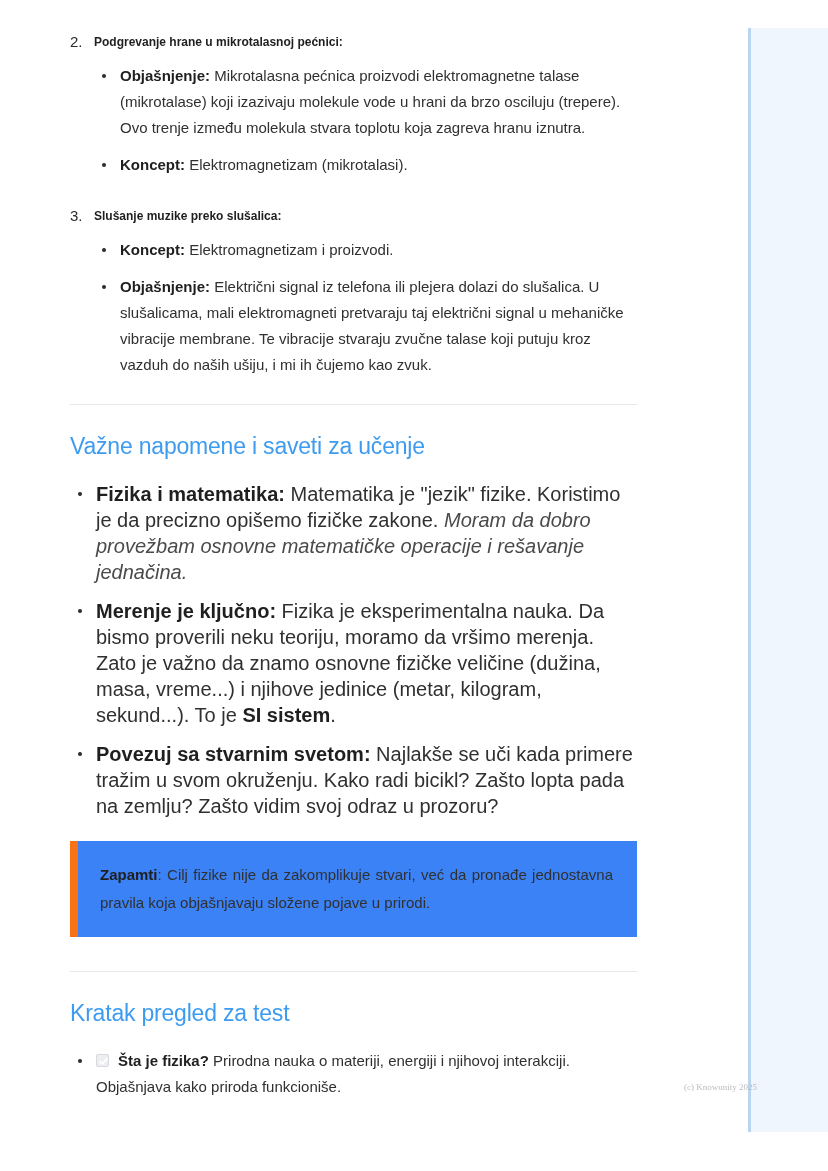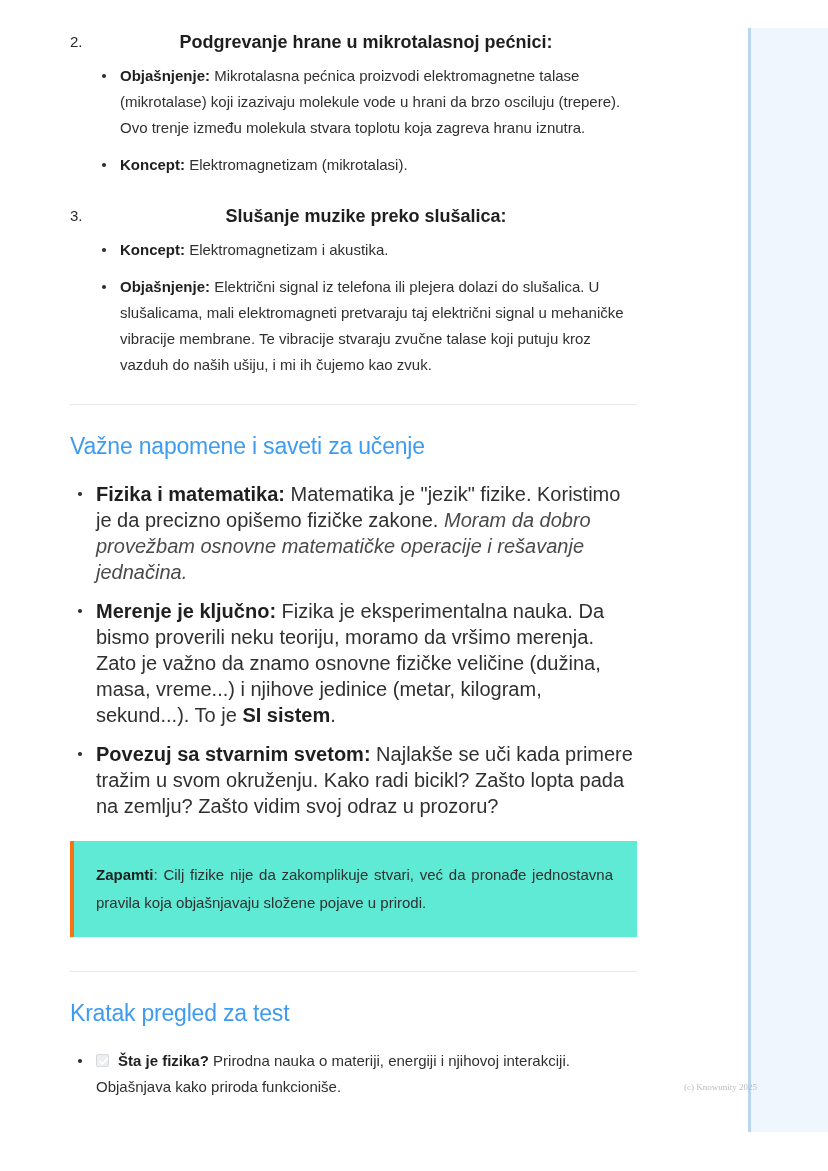--- a/index.html
+++ b/index.html
@@ -55,26 +55,25 @@
   }
   ol.numbered > li > .num {
     position: absolute;
     left: 0;
     top: 0;
     font-size: 15px;
     line-height: 24px;
     color: #2b2b2b;
   }
   .li-title {
-    font-size: 18px;
+    font-size: 12px;
     line-height: 24px;
     font-weight: bold;
     color: #1f1f1f;
     margin: 0;
-    text-align: center;
   }
 
   ul.sub {
     list-style: none;
     margin: 9px 0 0 0;
     padding: 0;
   }
   ul.sub > li {
     position: relative;
     padding-left: 26px;
@@ -136,22 +135,22 @@
     line-height: 30px;
     font-weight: normal;
     margin: 0 0 20px 0;
     letter-spacing: -0.2px;
   }
 
   
   .callout {
     margin: 22px 0 0 0;
     width: 567px;
-    background: #5eead4;
-    border-left: 4px solid #f97316;
+    background: #3b82f6;
+    border-left: 8px solid #f97316;
     padding: 20px 24px 20px 22px;
   }
   .callout p {
     margin: 0;
     font-size: 15px;
     line-height: 28px;
     text-align: justify;
     color: #303030;
   }
 
@@ -208,21 +207,21 @@
       <ul class="sub">
         <li><b>Objašnjenje:</b><span> Mikrotalasna pećnica proizvodi elektromagnetne talase (mikrotalase) koji izazivaju molekule vode u hrani da brzo osciluju (trepere). Ovo trenje između molekula stvara toplotu koja zagreva hranu iznutra.</span></li>
         <li><b>Koncept:</b><span> Elektromagnetizam (mikrotalasi).</span></li>
       </ul>
     </li>
 
     <li style="margin-top:26px;">
       <span class="num">3.</span>
       <p class="li-title">Slušanje muzike preko slušalica:</p>
       <ul class="sub">
-        <li><b>Koncept:</b><span> Elektromagnetizam i akustika.</span></li>
+        <li><b>Koncept:</b><span> Elektromagnetizam i proizvodi.</span></li>
         <li><b>Objašnjenje:</b><span> Električni signal iz telefona ili plejera dolazi do slušalica. U slušalicama, mali elektromagneti pretvaraju taj električni signal u mehaničke vibracije membrane. Te vibracije stvaraju zvučne talase koji putuju kroz vazduh do naših ušiju, i mi ih čujemo kao zvuk.</span></li>
       </ul>
     </li>
 
   </ol>
 
   <hr class="sep">
 
   <h2 class="blue">Važne napomene i saveti za učenje</h2>
 

